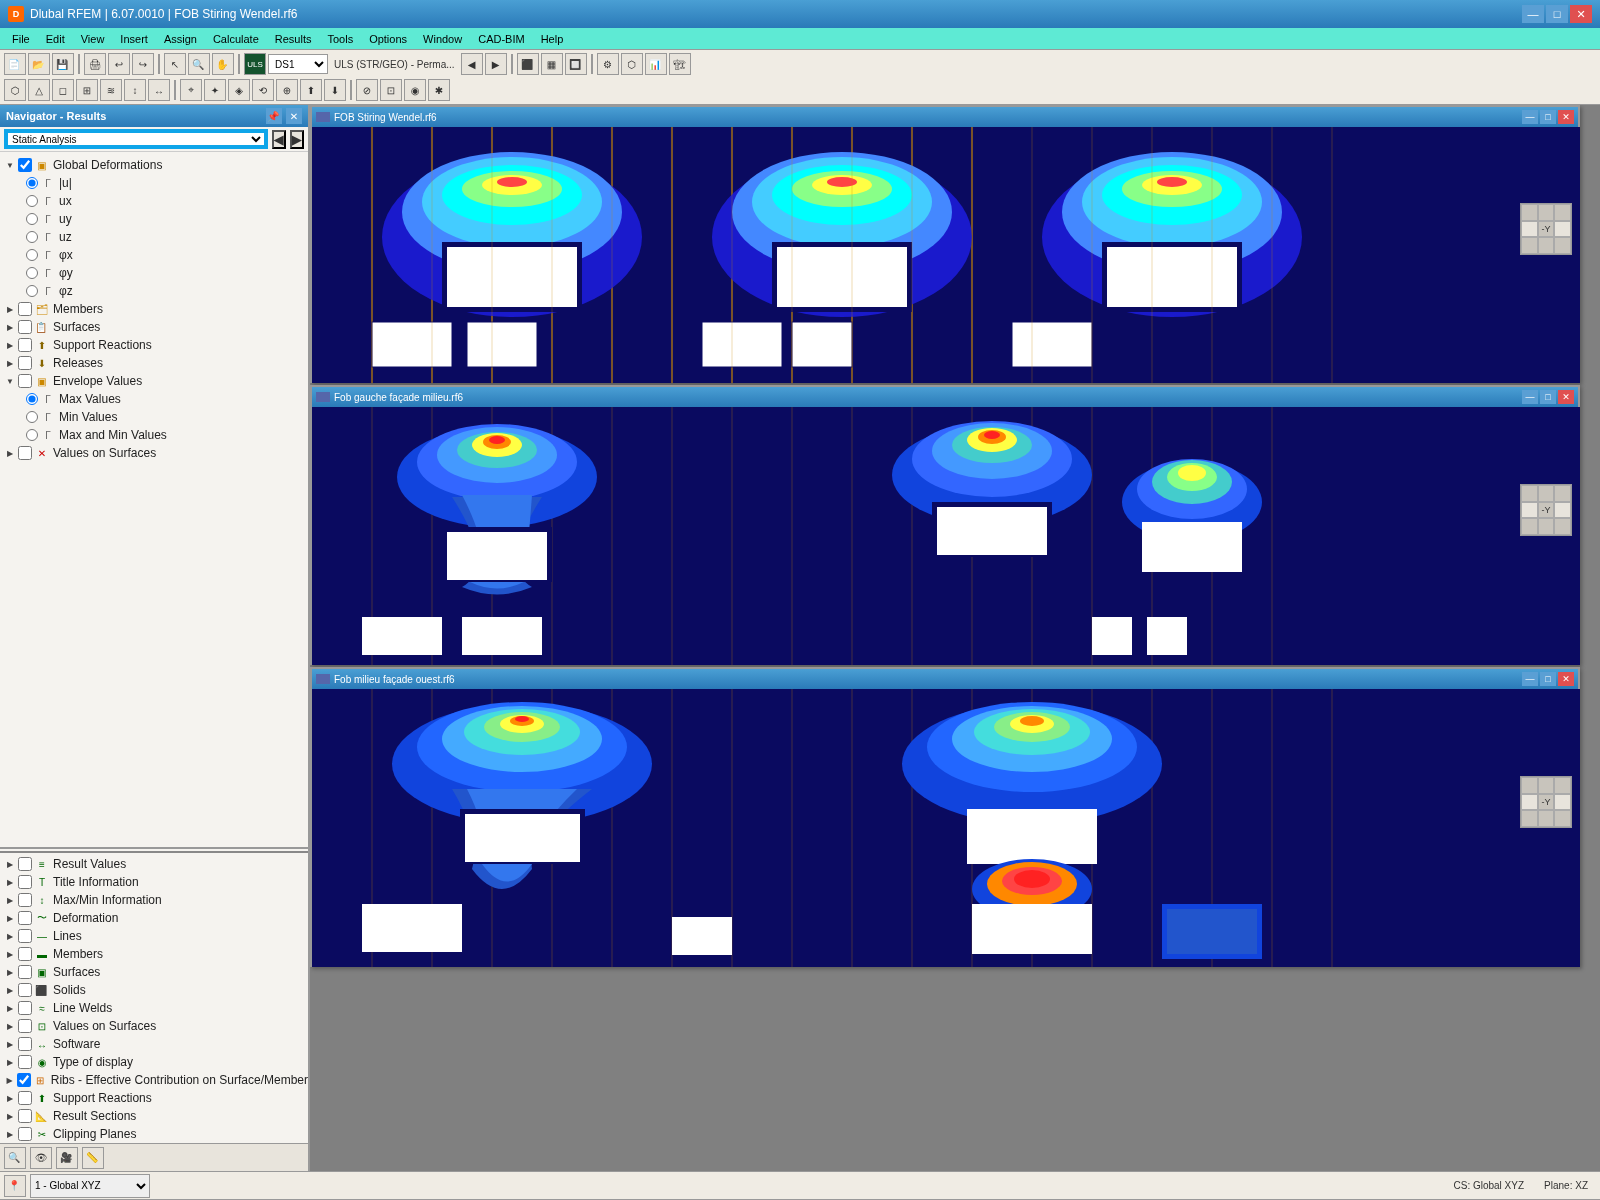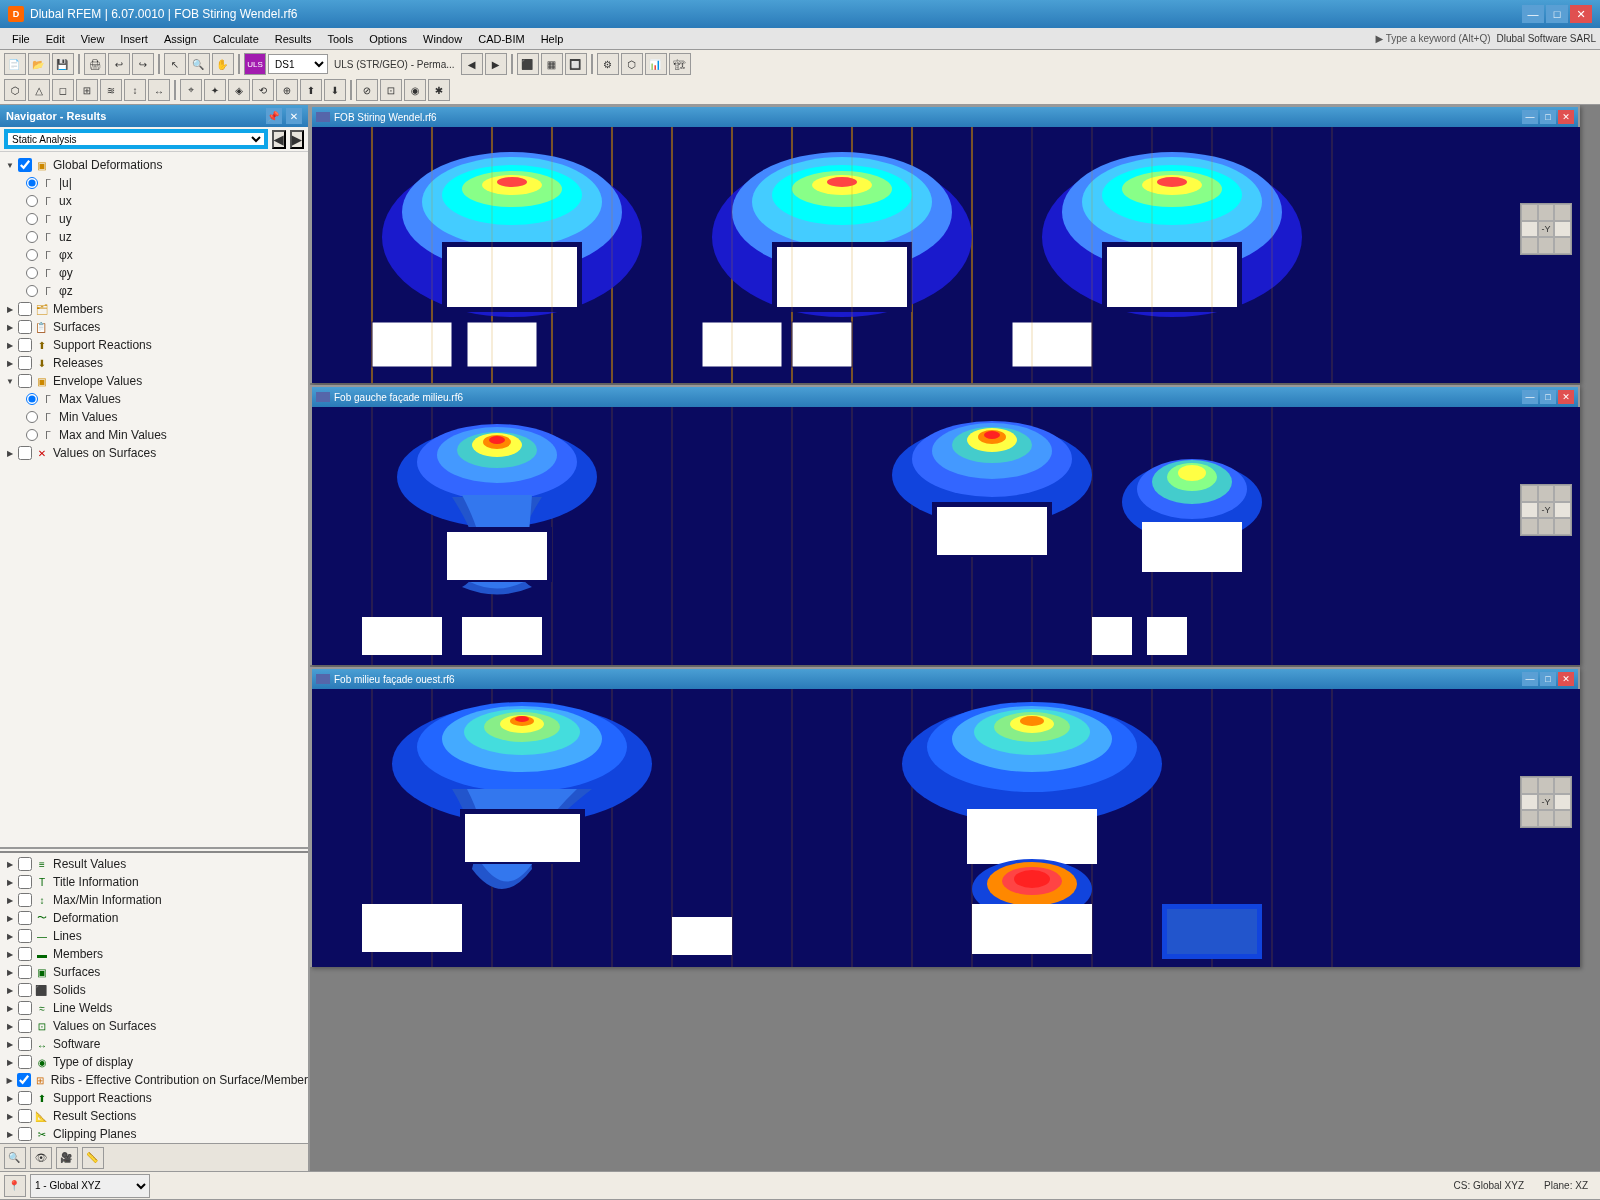--- a/index.html
+++ b/index.html
@@ -17,21 +17,21 @@
       font-size: 12px;
     }
     #title-bar .title-left { display: flex; align-items: center; gap: 6px; }
     #title-bar .title-icon { width: 16px; height: 16px; background: #ff6600; border-radius: 2px; display: flex; align-items: center; justify-content: center; color: white; font-size: 9px; font-weight: bold; }
     #title-bar .win-controls { display: flex; gap: 2px; }
     #title-bar .win-btn { width: 22px; height: 18px; background: #5a9fd4; border: none; color: white; cursor: pointer; font-size: 11px; display: flex; align-items: center; justify-content: center; }
     #title-bar .win-btn.close { background: #e05050; }
 
     
     #menu-bar {
-      background: #e5e5e5;
+      background: #5eead4;
       height: 22px;
       display: flex;
       align-items: center;
       padding: 0 4px;
       border-bottom: 1px solid #999;
       font-size: 11px;
     }
     .menu-item { padding: 2px 8px; cursor: pointer; }
 
     
@@ -230,41 +230,37 @@
   <div class="menu-item">View</div>
   <div class="menu-item">Insert</div>
   <div class="menu-item">Assign</div>
   <div class="menu-item">Calculate</div>
   <div class="menu-item">Results</div>
   <div class="menu-item">Tools</div>
   <div class="menu-item">Options</div>
   <div class="menu-item">Window</div>
   <div class="menu-item">CAD-BIM</div>
   <div class="menu-item">Help</div>
-  <div style="flex:1; display:flex; align-items:center; justify-content:flex-end; gap:6px;">
-    <span style="font-size:10px; color:#555;">▶ Type a keyword (Alt+Q)</span>
-    <span style="font-size:10px; color:#333;">Dlubal Software SARL</span>
-  </div>
 </div>
 
 <div id="toolbar-area">
   <div class="toolbar-row">
     <button class="tb-btn">📄</button>
     <button class="tb-btn">📂</button>
     <button class="tb-btn">💾</button>
     <div class="tb-sep"></div>
     <button class="tb-btn">🖨</button>
     <button class="tb-btn">↩</button>
     <button class="tb-btn">↪</button>
     <div class="tb-sep"></div>
     <button class="tb-btn">↖</button>
     <button class="tb-btn">🔍</button>
     <button class="tb-btn">✋</button>
     <div class="tb-sep"></div>
-    <button class="tb-btn" style="background:#a21caf; color:white; font-size:8px;">ULS</button>
+    <button class="tb-btn" style="background:#14532d; color:white; font-size:8px;">ULS</button>
     <select class="tb-combo" style="width:60px;">
       <option>DS1</option>
     </select>
     <span style="font-size:10px; padding: 0 4px; color:#333;">ULS (STR/GEO) - Perma...</span>
     <button class="tb-btn">◀</button>
     <button class="tb-btn">▶</button>
     <div class="tb-sep"></div>
     <button class="tb-btn">⬛</button>
     <button class="tb-btn">▦</button>
     <button class="tb-btn">🔲</button>

